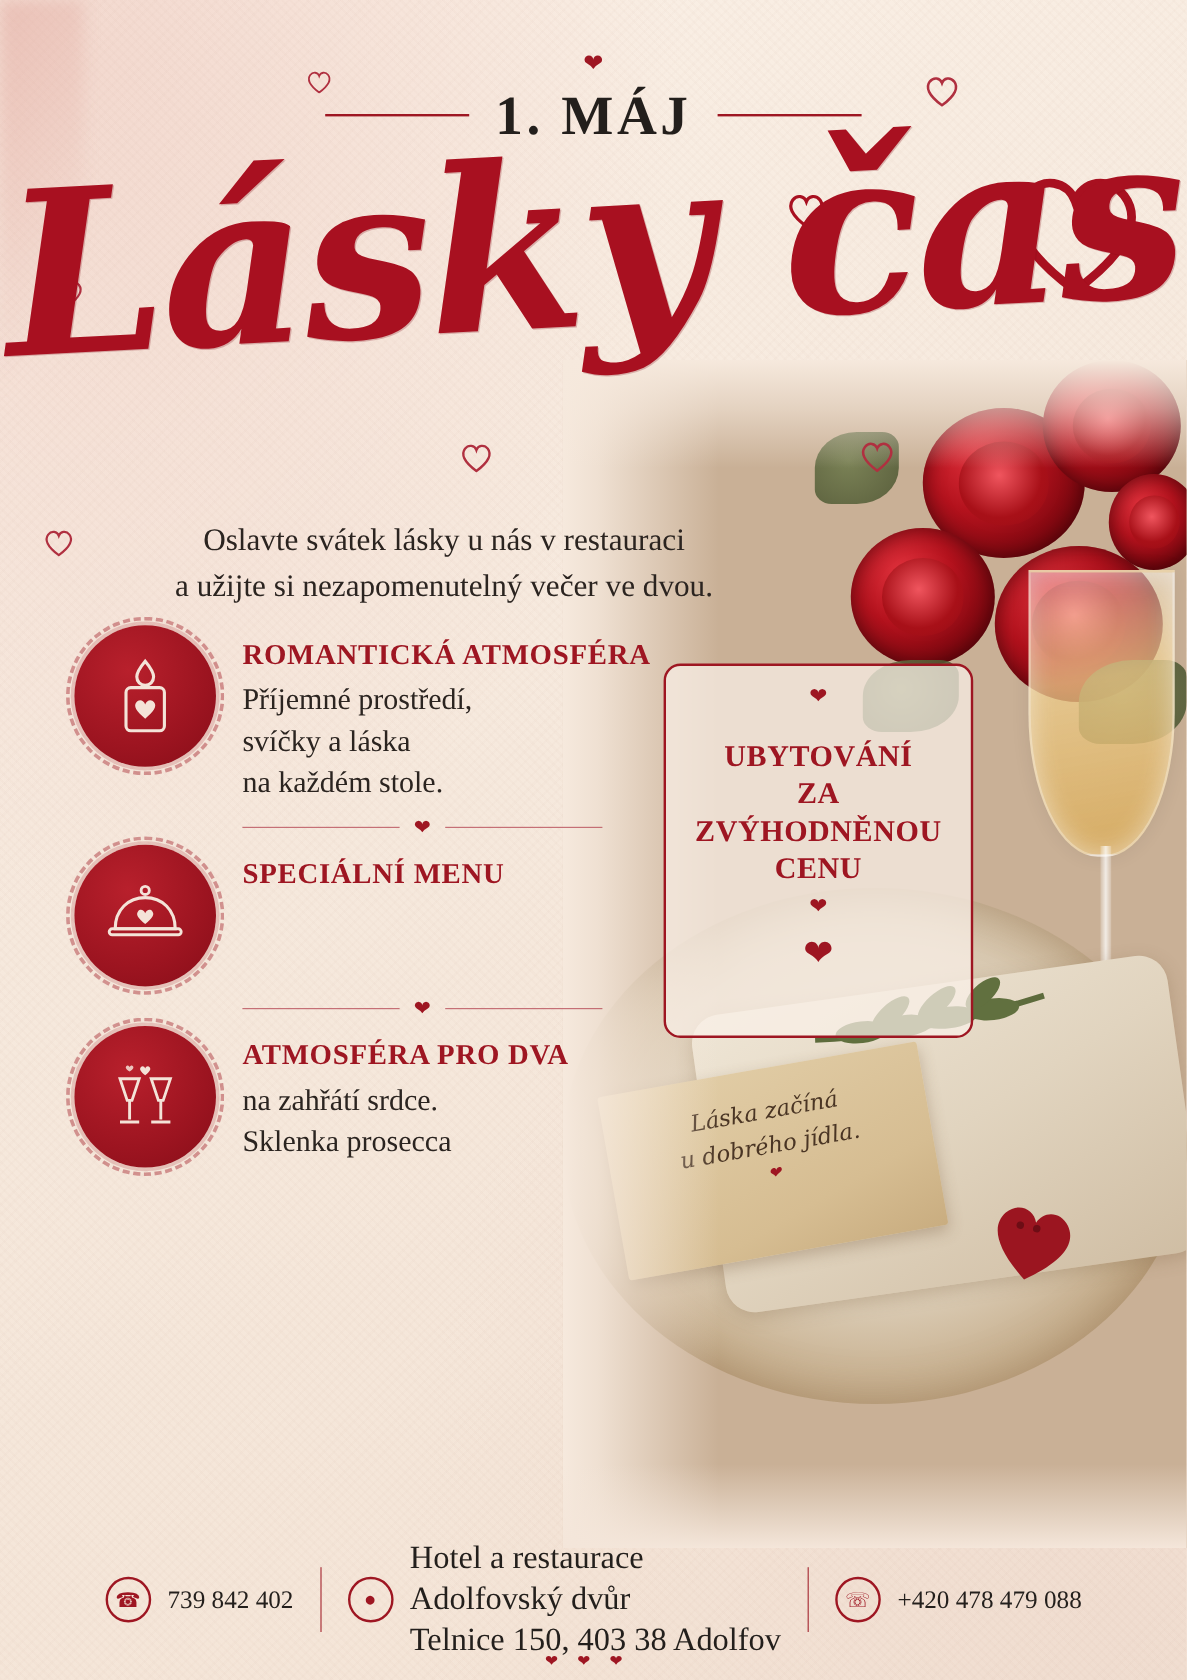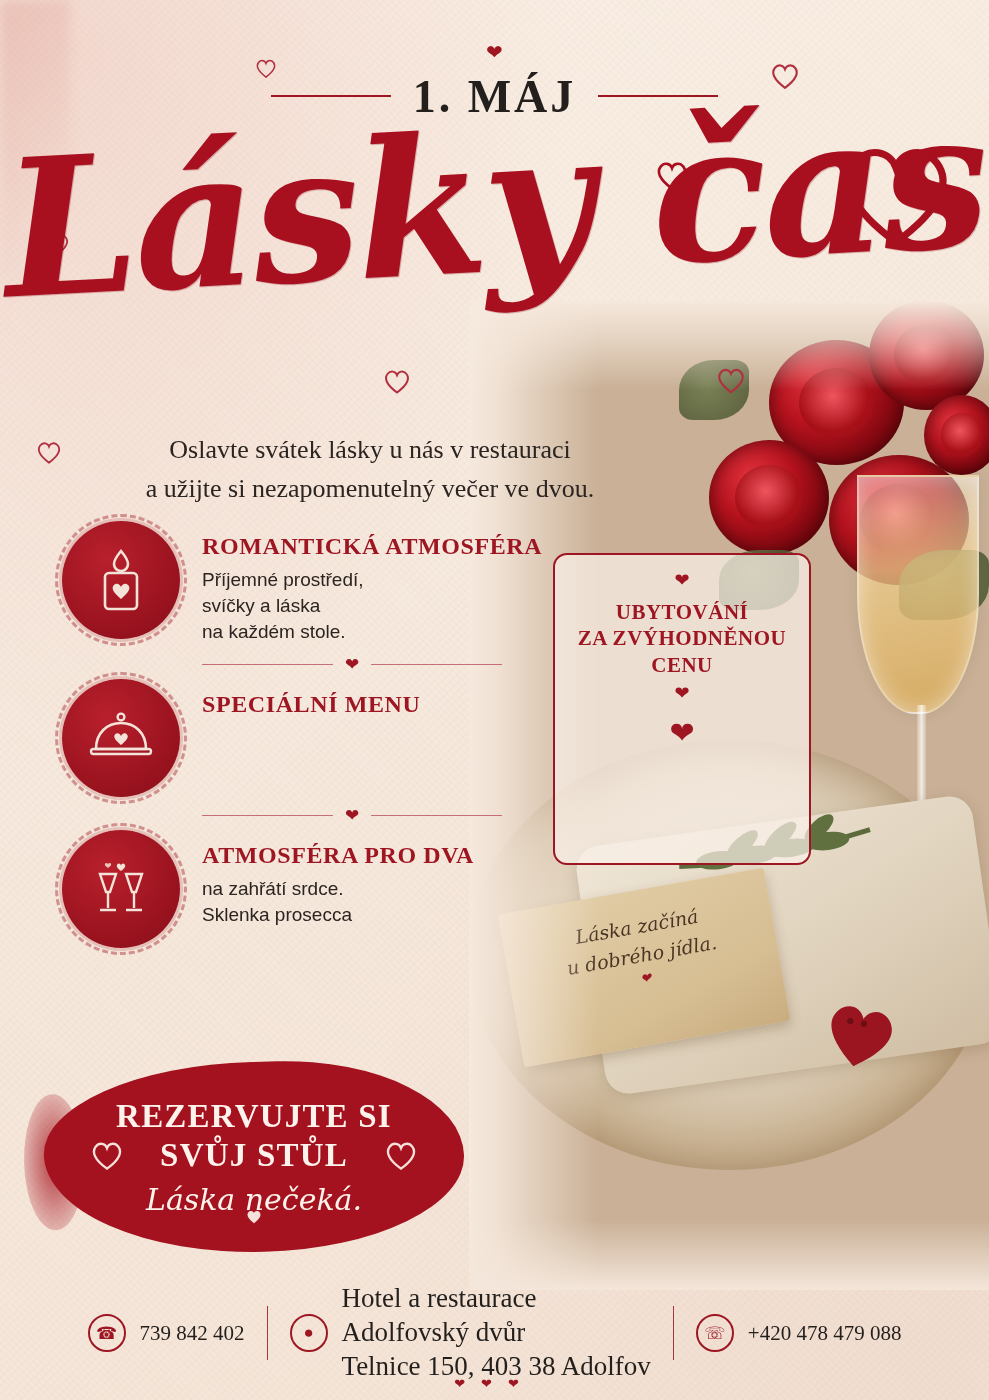--- a/index.html
+++ b/index.html
@@ -269,22 +269,22 @@
   .feature-text { padding-top: 12px; }
   .feature-title {
     font-family: "Liberation Serif", serif;
     font-weight: bold;
     font-size: 24px;
     letter-spacing: .6px;
     color: #9e1622;
     margin-bottom: 7px;
   }
   .feature-desc {
-    font-family: Liberation Sans, sans-serif;
-    font-size: 19px;
+    font-family: Liberation Serif, serif;
+    font-size: 25px;
     line-height: 1.38;
     color: #2b2420;
   }
   .sep {
     display: flex; align-items: center; justify-content: center;
     gap: 12px;
     width: 300px;
     margin: 6px 0 6px 140px;
   }
   .sep .line { flex: 1; height: 1px; background: #b9515c; opacity: .8; }
@@ -297,24 +297,24 @@
     width: 258px; height: 312px;
     border: 2px solid #9e1622;
     border-radius: 14px;
     background: rgba(250,240,231,0.72);
     text-align: center;
     padding: 14px 16px 0;
     box-sizing: border-box;
   }
   .sidebox .sb-heart { color: #9e1622; font-size: 18px; }
   .sidebox h3 {
-    margin: 8px 0 4px;
+    margin: 24px 0 4px;
     font-family: "Liberation Serif", serif;
     font-weight: bold;
-    font-size: 21px;
+    font-size: 25px;
     letter-spacing: .5px;
     color: #9e1622;
     line-height: 1.25;
   }
   .sidebox p {
     margin: 10px 0 0;
     font-family: "Liberation Serif", serif;
     font-size: 19px;
     line-height: 1.45;
     color: #2b2420;
@@ -591,37 +591,20 @@
   <div class="sidebox">
     <div class="sb-heart">❤</div>
     <h3>
       <span>UBYTOVÁNÍ</span><br>
       <span>ZA ZVÝHODNĚNOU CENU</span>
     </h3>
     <div class="sb-heart">❤</div>
     <div class="big-heart">❤</div>
   </div>
 
-  <div class="cta">
-    <div class="brush"></div>
-    <svg class="cta-heart-l" viewBox="0 0 100 90">
-        <path d="M50 86 C12 58 4 36 16 20 C27 6 45 10 50 24 C55 10 73 6 84 20 C96 36 88 58 50 86 Z" fill="none" stroke="#f6e2da" stroke-width="7"></path>
-      </svg>
-    <svg class="cta-heart-r" viewBox="0 0 100 90">
-        <path d="M50 86 C12 58 4 36 16 20 C27 6 45 10 50 24 C55 10 73 6 84 20 C96 36 88 58 50 86 Z" fill="none" stroke="#f6e2da" stroke-width="7"></path>
-      </svg>
-    <div class="cta-inner">
-      <div class="cta-l1">REZERVUJTE SI</div>
-      <div class="cta-l2">SVŮJ STŮL</div>
-      <div class="cta-l3">Láska nečeká.</div>
-    </div>
-    <svg class="cta-heart-b" viewBox="0 0 100 90">
-        <path d="M50 86 C12 58 4 36 16 20 C27 6 45 10 50 24 C55 10 73 6 84 20 C96 36 88 58 50 86 Z" fill="#f6e2da"></path>
-      </svg>
-  </div>
 
   <div class="footer">
     <div class="fitem">
       <span class="ficon">☎</span>
       <span class="ftext">739 842 402</span>
     </div>
     <div class="fdiv"></div>
     <div class="fitem">
       <span class="ficon">●</span>
       <span class="ftext">

